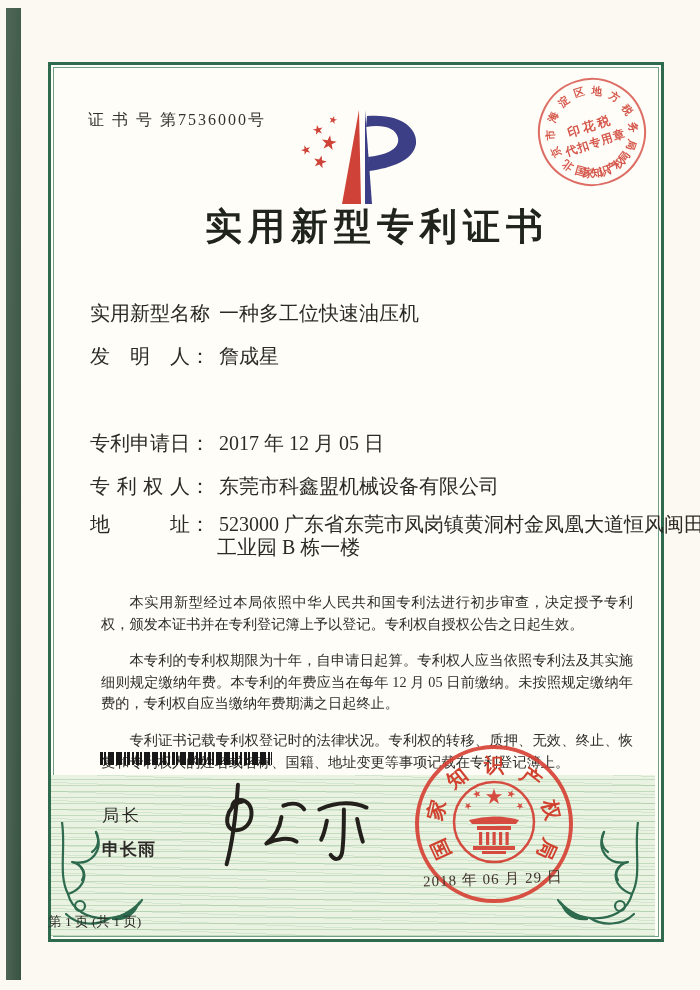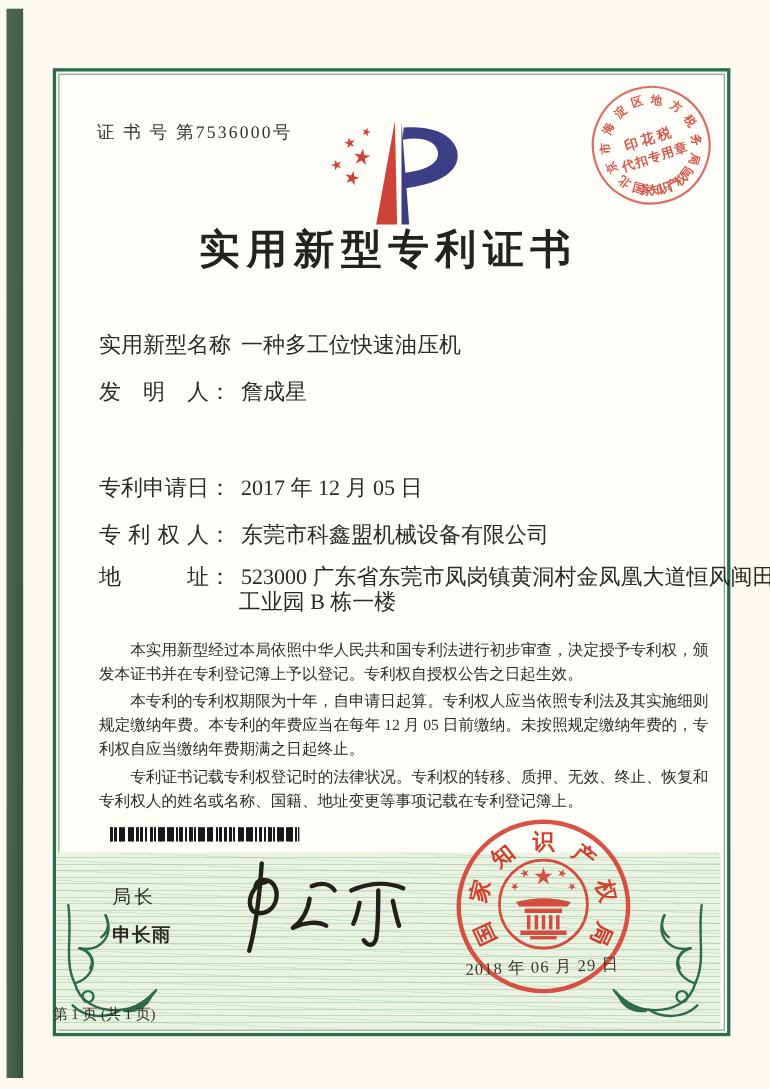--- a/index.html
+++ b/index.html
@@ -11,28 +11,28 @@
   .frame{position:absolute;left:48px;top:62px;width:610px;height:874px;
          border:3px solid #2d6a4e;background:#fefdf7;}
   .frame::after{content:"";position:absolute;inset:2px;border:1px solid #6fa188;}
   .guilloche{position:absolute;left:51px;top:775px;width:604px;height:161px;
          background-color:#eaf3e2;
          background-image:repeating-linear-gradient(0deg,rgba(118,170,120,.34) 0 1px,transparent 1px 6px),
                           repeating-linear-gradient(2deg,rgba(118,170,120,.18) 0 1px,transparent 1px 9px);}
   .certno{position:absolute;left:88px;top:110px;font-size:16px;letter-spacing:2px;color:#33322c;}
   .logo{position:absolute;left:287px;top:108px;}
   .title{position:absolute;left:48px;top:202px;width:610px;text-align:center;
-         font-size:37px;font-weight:700;letter-spacing:6px;color:#20241d;}
+         font-size:37px;font-weight:700;letter-spacing:6px;color:#20241d;padding-left:24px;}
   .row{position:absolute;left:90px;font-size:20px;color:#2b2a25;white-space:nowrap;}
   .lbl{display:inline-block;width:100px;text-align:justify;text-align-last:justify;}
   .lblw{display:inline-block;width:100px;text-align:justify;text-align-last:justify;}
   .val{margin-left:9px;}
   .paras{position:absolute;left:86px;top:577px;width:562px;font-size:14.2px;
          line-height:21.6px;color:#2e2c27;text-align:justify;}
-  .paras p{margin:4px;text-indent:2em;}
+  .paras p{margin:15px;text-indent:2em;}
   .barcode{position:absolute;left:100px;top:752px;width:172px;height:13px;
          background-image:repeating-linear-gradient(90deg,#181818 0 2px,transparent 2px 4px),
                           repeating-linear-gradient(90deg,#181818 0 3px,transparent 3px 9px);}
   .signer-title{position:absolute;left:102px;top:804px;font-size:17px;letter-spacing:3px;color:#2b2a26;}
   .signer-name{position:absolute;left:102px;top:838px;font-size:17px;letter-spacing:1px;color:#2b2a26;font-weight:bold;}
   .signature{position:absolute;left:202px;top:780px;}
   .seal{position:absolute;left:415px;top:745px;width:150px;height:150px;border-radius:50%;
         border:4px solid rgba(214,62,50,.9);}
   .seal .arc span{color:#d0412f;font-weight:700;font-family:"Liberation Serif",serif;}
   .arc{position:absolute;inset:0;}

